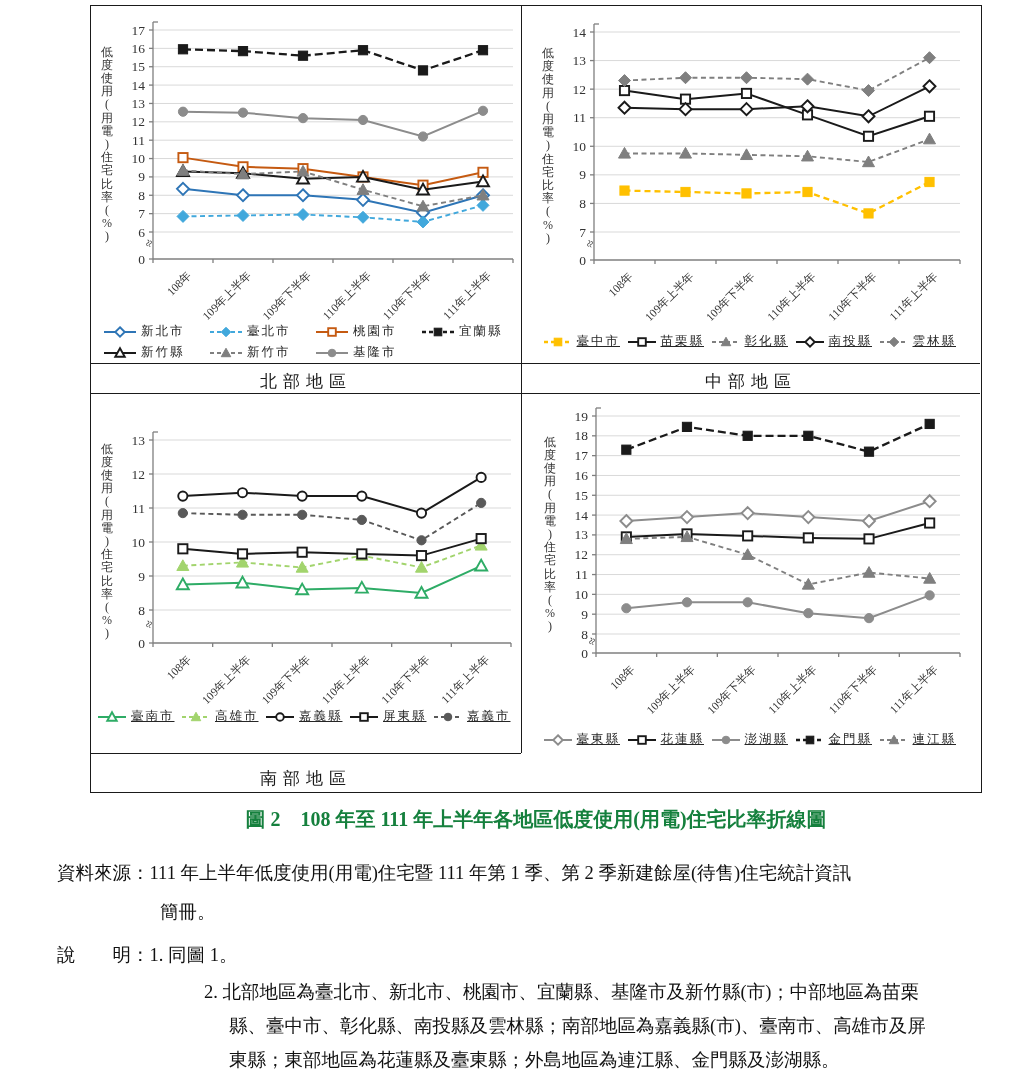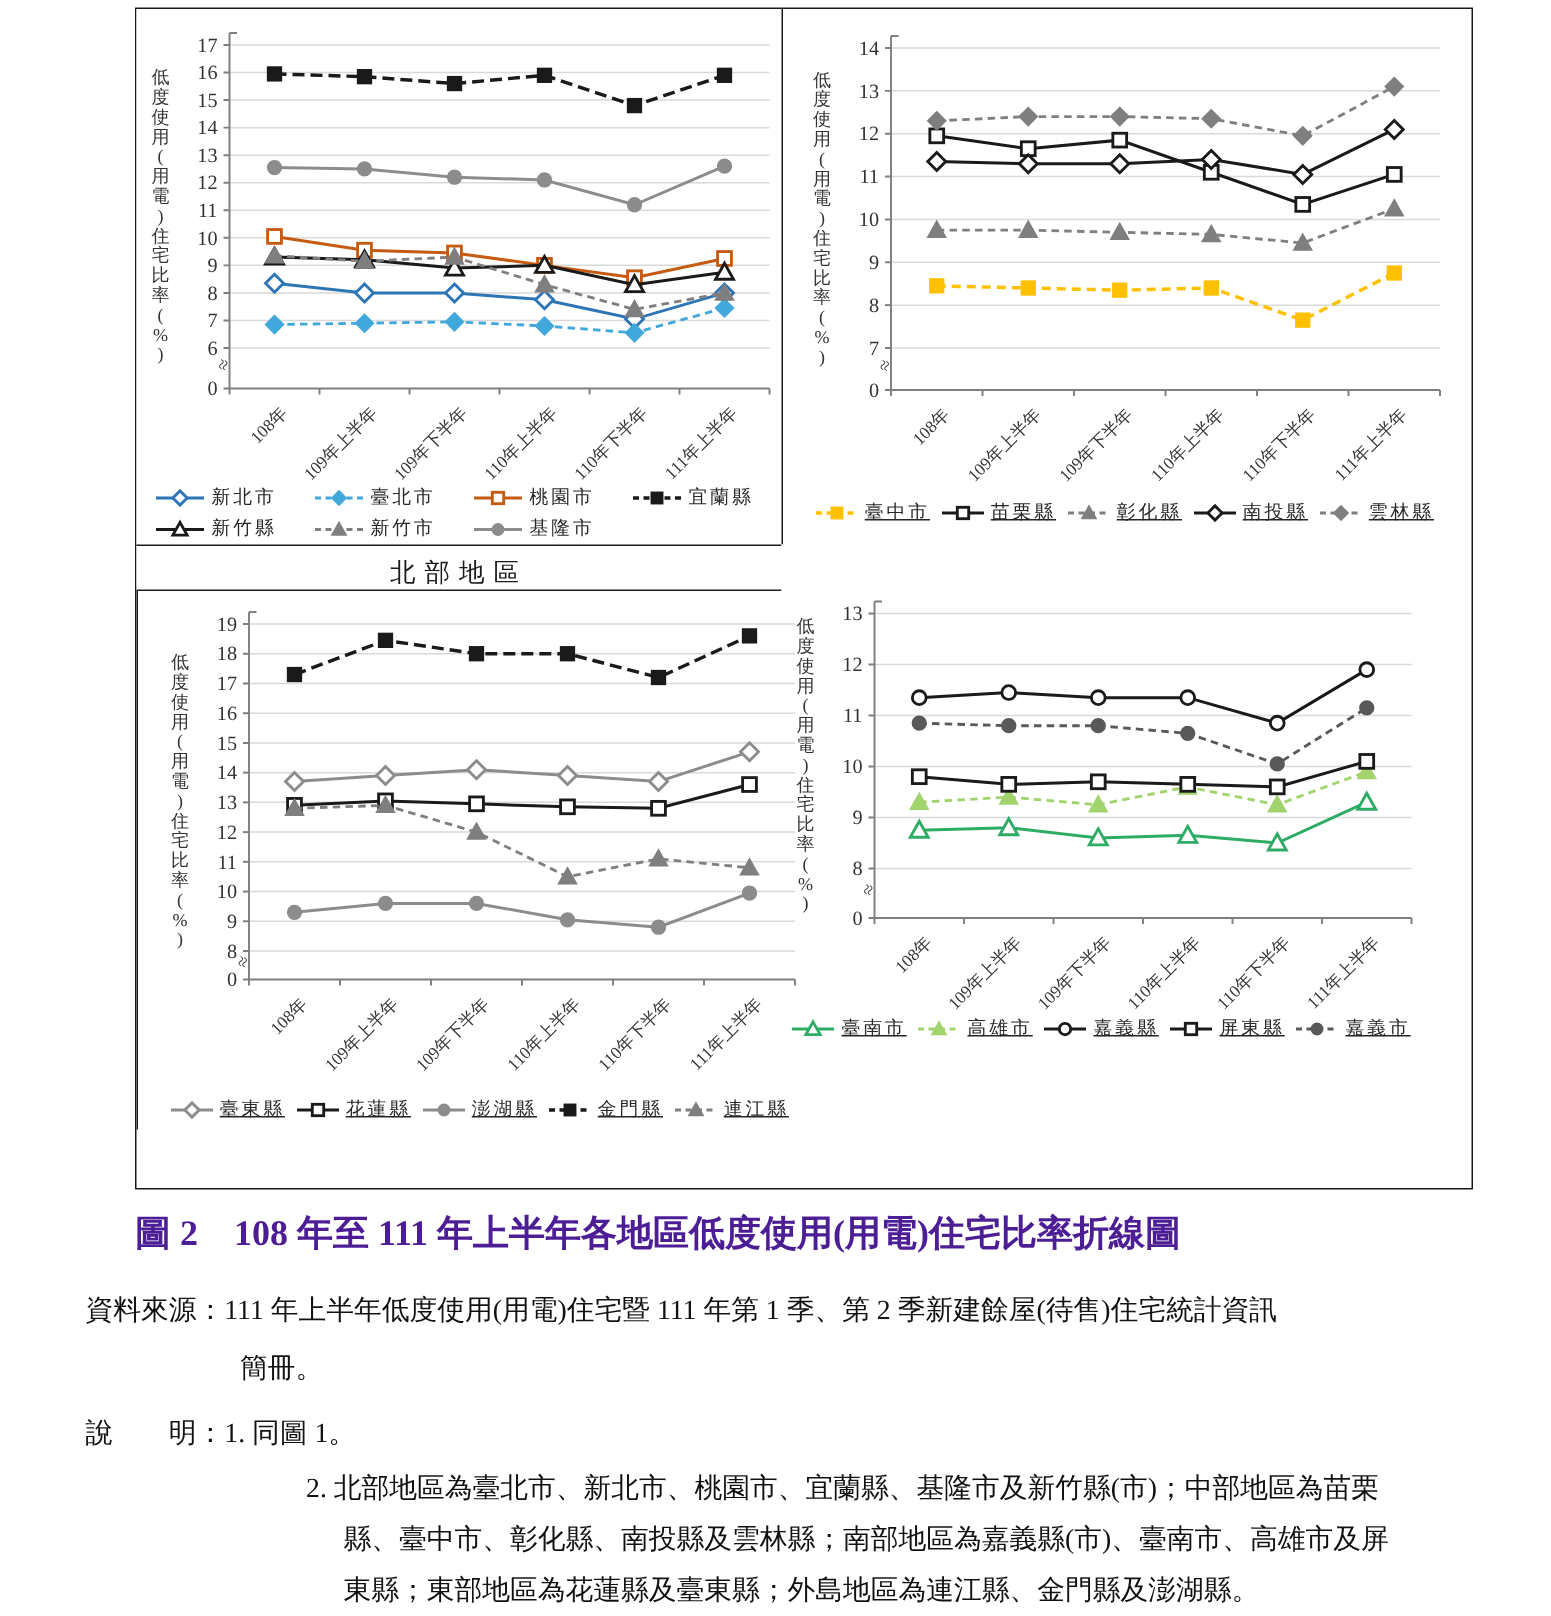--- a/index.html
+++ b/index.html
@@ -31,21 +31,21 @@
   }
   .legend .li { display:flex; align-items:center; }
   .legend .li svg { flex:0 0 auto; }
   .legend .ltxt { margin-left:4px; letter-spacing:2px; white-space:nowrap; }
   .legend.wrap2 { flex-wrap:wrap; justify-content:flex-start; column-gap:10px; row-gap:4px; }
   .legend.row1 { justify-content:center; gap:2px; }
   .legend.wrap2 .li { width:96px;text-align:right; }
   .legend.row1 .li { width:82px;text-decoration:underline; }
   .figure-caption {
     position:absolute; left:90px; top:806px; width:892px;
-    font-weight:bold; font-size:24px; color:#4c1d95;
+    text-align:center; font-weight:bold; font-size:20px; color:#15803d;
   }
   .footer { position:absolute; left:57px; top:860px; width:950px; font-size:18.5px; color:#111; }
   .footer .fline { position:absolute; white-space:nowrap; }
 </style>
 </head>
 <body>
 
 <div class="figure-table">
   <div class="cell chart-cell">
     <svg id="svg-0" width="430" height="357">
@@ -351,20 +351,23 @@
             <line x1="1" y1="7" x2="29" y2="7" stroke="#7f7f7f" stroke-width="1.9" stroke-dasharray="4 3"></line>
             <polygon points="15,2.25 19.75,7 15,11.75 10.25,7" fill="#7f7f7f" stroke="#7f7f7f" stroke-width="1"></polygon>
           </svg>
           <span class="ltxt">雲林縣</span>
         </span>
       </div>
   </div>
   <div class="cell title-cell">
       <span>北部地區</span>
     </div>
+  <div class="cell title-cell col-r">
+      <span>中部地區</span>
+    </div>
   <div class="cell chart-cell">
     <svg id="svg-2" width="430" height="359">
         <line x1="62" y1="216" x2="420" y2="216" stroke="#d9d9d9" stroke-width="1"></line>
         <line x1="62" y1="182" x2="420" y2="182" stroke="#d9d9d9" stroke-width="1"></line>
         <line x1="62" y1="148" x2="420" y2="148" stroke="#d9d9d9" stroke-width="1"></line>
         <line x1="62" y1="114" x2="420" y2="114" stroke="#d9d9d9" stroke-width="1"></line>
         <line x1="62" y1="80" x2="420" y2="80" stroke="#d9d9d9" stroke-width="1"></line>
         <line x1="62" y1="46" x2="420" y2="46" stroke="#d9d9d9" stroke-width="1"></line>
         <line x1="62" y1="38" x2="62" y2="249" stroke="#7f7f7f" stroke-width="1.3"></line>
         <line x1="62" y1="38" x2="67" y2="38" stroke="#7f7f7f" stroke-width="1.3"></line>
@@ -625,20 +628,23 @@
         </span>
         <span class="li">
           <svg width="30" height="14">
             <line x1="1" y1="7" x2="29" y2="7" stroke="#7f7f7f" stroke-width="1.9" stroke-dasharray="4 3"></line>
             <polygon points="15,2.25 19.75,10.705 10.25,10.705" fill="#7f7f7f" stroke="#7f7f7f" stroke-width="1"></polygon>
           </svg>
           <span class="ltxt">連江縣</span>
         </span>
       </div>
   </div>
+  <div class="cell title-cell last">
+      <span>南部地區</span>
+    </div>
 </div>
 
 <div class="figure-caption">圖 2　108 年至 111 年上半年各地區低度使用(用電)住宅比率折線圖</div>
 
 <div class="footer">
   <div class="fline" style="left:0; top:0;">資料來源：111 年上半年低度使用(用電)住宅暨 111 年第 1 季、第 2 季新建餘屋(待售)住宅統計資訊</div>
   <div class="fline" style="left:103px; top:39px;">簡冊。</div>
   <div class="fline" style="left:0; top:82px;">說　　明：1. 同圖 1。</div>
   <div class="fline" style="left:147px; top:119px;">2. 北部地區為臺北市、新北市、桃園市、宜蘭縣、基隆市及新竹縣(市)；中部地區為苗栗</div>
   <div class="fline" style="left:172px; top:153px;">縣、臺中市、彰化縣、南投縣及雲林縣；南部地區為嘉義縣(市)、臺南市、高雄市及屏</div>

